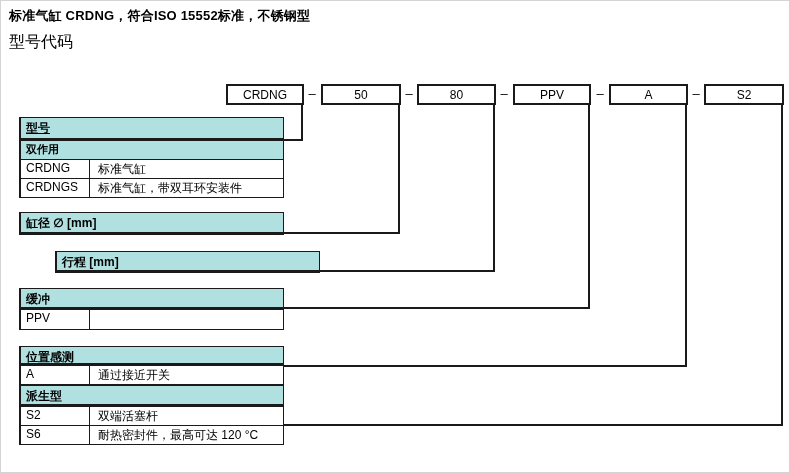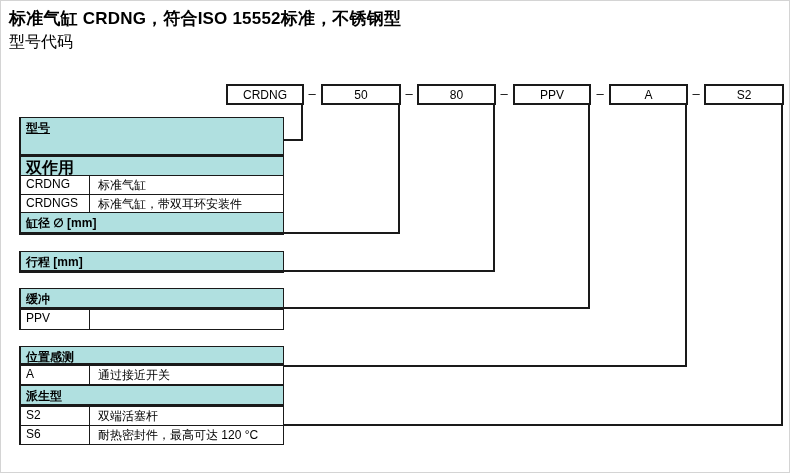--- a/index.html
+++ b/index.html
@@ -8,21 +8,21 @@
     width:790px;height:473px;
     background:#fff;
     border:1px solid #d4d4d4;
     box-sizing:border-box;
     font-family:"Liberation Sans",sans-serif;
     color:#000;
     overflow:hidden;
   }
   .page-title{
     position:absolute;left:8px;top:6px;
-    font-size:17px;font-weight:bold;letter-spacing:.2px;
+    font-size:13px;font-weight:bold;letter-spacing:.2px;
     white-space:nowrap;
   }
   .page-subtitle{
     position:absolute;left:8px;top:31px;
     font-size:16px;
   }
   
   .code-box{
     position:absolute;top:83px;height:21px;
     box-sizing:border-box;
@@ -42,28 +42,28 @@
   .sec-header{
     box-sizing:border-box;
     background:var(--header-bg);
     border:1px solid var(--line);
     border-left-width:2px;
     border-bottom:3px solid var(--line);
     font-size:12px;font-weight:bold;
     padding:2px 0 0 5px;
     height:23px;
   }
-  .sec-header.tall{height:40px;text-decoration:underline;}
+  .sec-header.tall{height:24px;text-decoration:underline;}
   .sub-header{
     box-sizing:border-box;
     background:var(--header-bg);
     border-left:2px solid var(--line);
     border-right:1px solid var(--line);
     border-bottom:1px solid var(--line);
-    font-size:16px;font-weight:bold;
+    font-size:11px;font-weight:bold;
     padding:1px 0 0 5px;
     height:19px;
   }
   .row{
     box-sizing:border-box;
     display:flex;
     border-left:2px solid var(--line);
     border-right:1px solid var(--line);
     border-bottom:1px solid var(--line);
     height:19px;
@@ -130,21 +130,21 @@
     <div class="row">
       <div class="cell-code">CRDNGS</div>
       <div class="cell-desc">标准气缸，带双耳环安装件</div>
     </div>
   </div>
 
   <div class="section" style="top:211px;">
     <div class="sec-header">缸径 ∅ [mm]</div>
   </div>
 
-  <div class="section" style="top:250px;">
+  <div class="section" style="top:250px;margin-left:36px;">
     <div class="sec-header" style="height:22px;">行程 [mm]</div>
   </div>
 
   <div class="section" style="top:287px;">
     <div class="sec-header" style="height:22px;">缓冲</div>
     <div class="row tall">
       <div class="cell-code">PPV</div>
     </div>
   </div>
 

